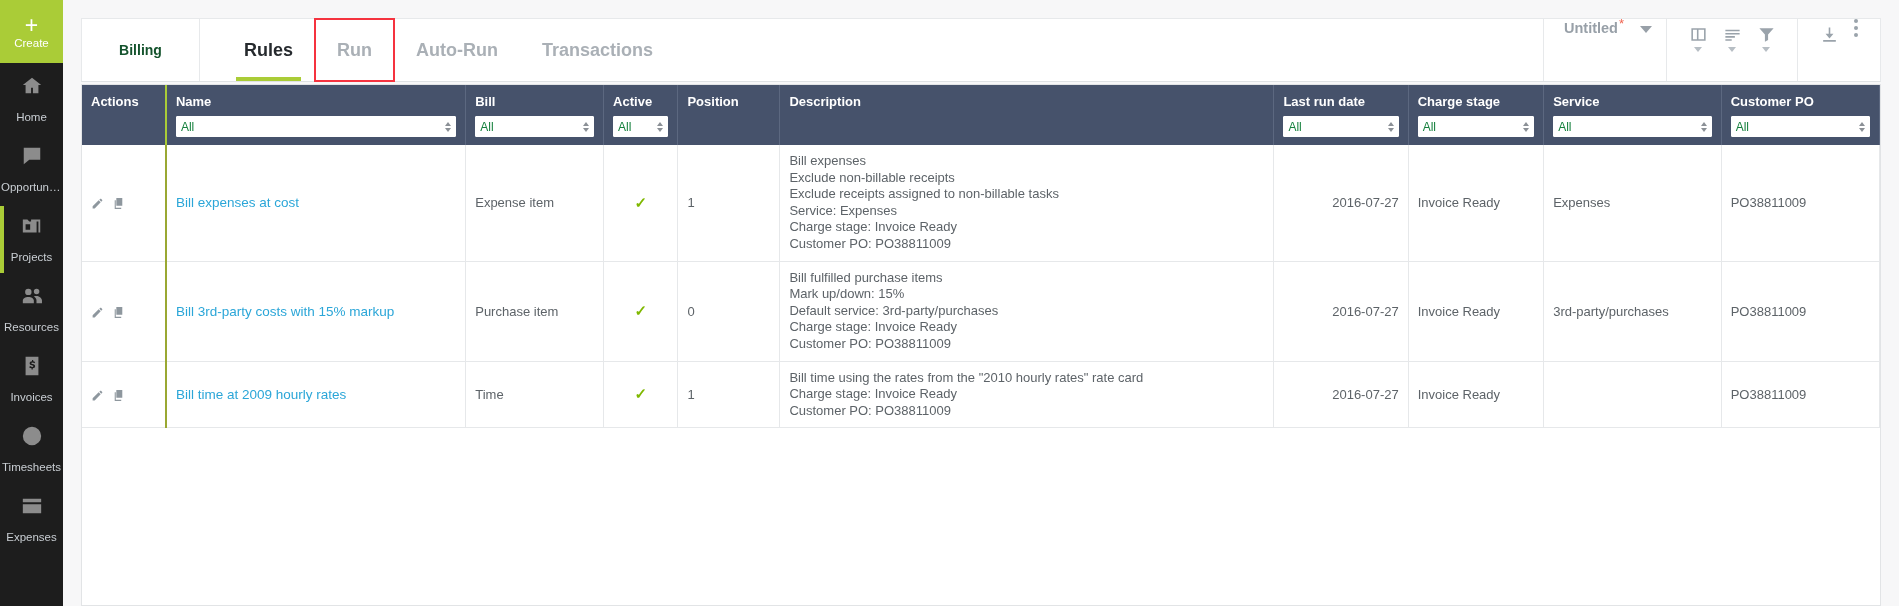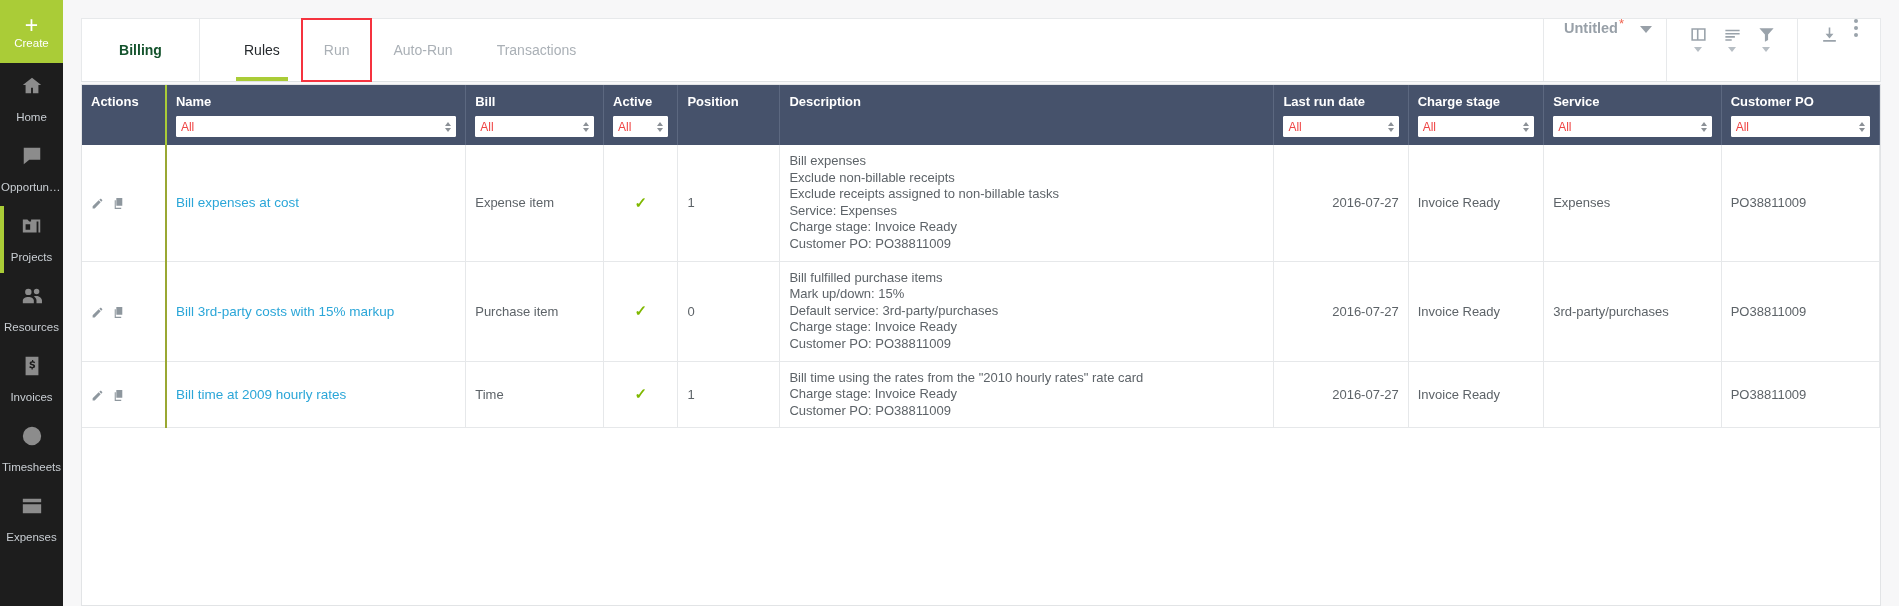--- a/index.html
+++ b/index.html
@@ -65,21 +65,21 @@
     position: relative;
   }
   .tab-billing {
     display: flex; align-items: center; justify-content: center;
     padding: 0 34px; font-size: 14px; font-weight: bold; color: #14532d;
     border-right: 1px solid #e7e9eb; cursor: pointer; min-width: 118px;
   }
   .tabs { display: flex; align-items: stretch; padding-left: 22px; }
   .tab {
     display: flex; align-items: center; padding: 0 22px;
-    font-size: 14px; font-weight: normal; color: #aab0b6;
+    font-size: 18px; font-weight: bold; color: #aab0b6;
     cursor: pointer; position: relative;
   }
   .tab.active { color: #262a2e; }
   .tab.active::after {
     content: ""; position: absolute; left: 14px; right: 14px; bottom: 0;
     height: 4px; background: #aacc37;
   }
   .tab.highlighted { outline: 2px solid #f5333f; outline-offset: -1px; }
 
   .toolbar {
@@ -127,21 +127,21 @@
     vertical-align: top;
     padding: 9px 9px 0 9px;
     border-right: 1px solid #5c6880;
     height: 60px;
   }
   table.grid thead th.name-col { border-left: 2px solid #aacc37; }
   .th-label { display: block; margin-bottom: 7px; white-space: nowrap; }
   .filter-sel {
     width: 100%; height: 21px;
     background: #ffffff; border: 1px solid #ffffff; border-radius: 1px;
-    font-size: 12px; color: #ef4444; padding: 0 4px;
+    font-size: 12px; color: #15803d; padding: 0 4px;
     display: flex; align-items: center; justify-content: space-between;
     font-family: "Liberation Sans", sans-serif; font-weight: normal;
     cursor: pointer;
   }
   .filter-sel .spin { display: flex; flex-direction: column; align-items: center; gap: 2px; }
   .filter-sel .spin i {
     display: block; width: 0; height: 0;
     border-left: 3.5px solid transparent; border-right: 3.5px solid transparent;
   }
   .filter-sel .spin i.up { border-bottom: 4px solid #8b9096; }

